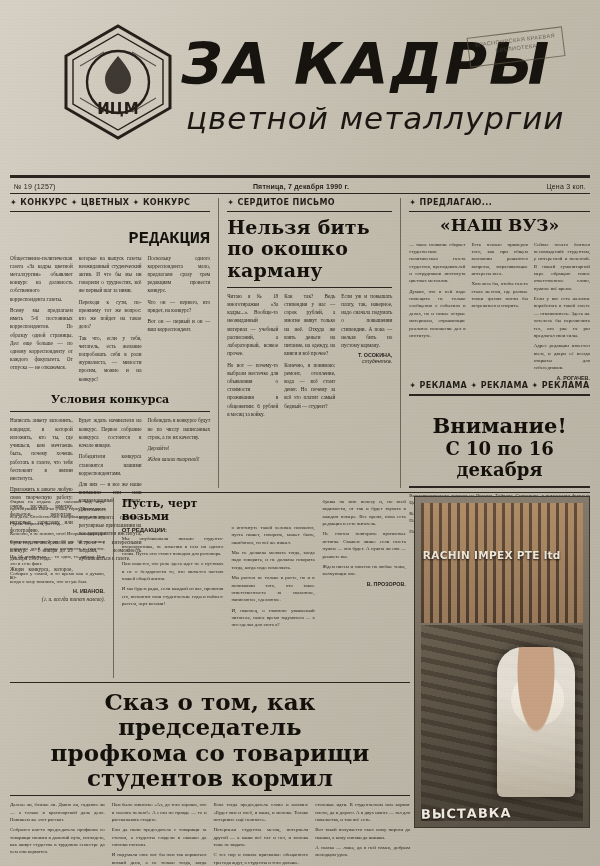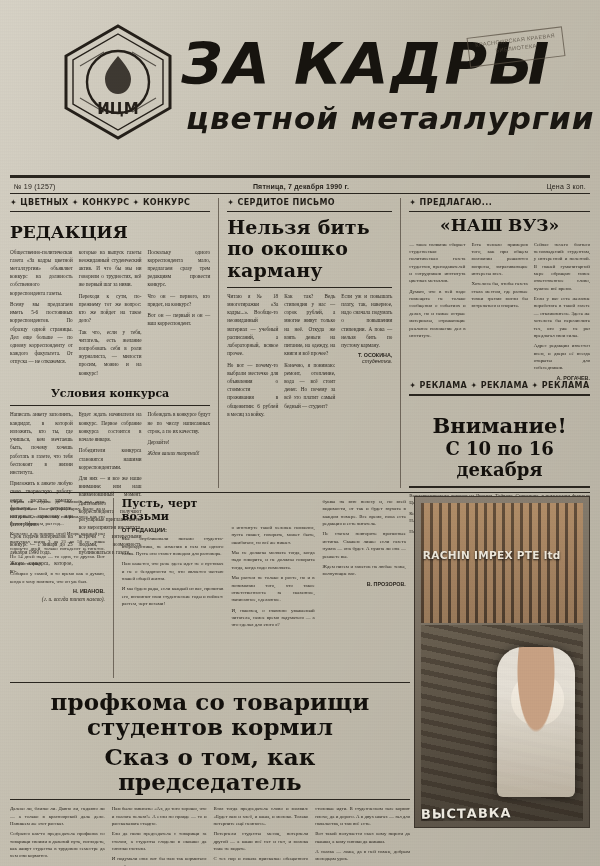--- a/index.html
+++ b/index.html
@@ -37,21 +37,21 @@
     font-weight:bold;font-style:italic;
     font-size:57px;letter-spacing:2px;
     color:#17140f;
     line-height:1;
     white-space:nowrap;
     transform:scaleX(1.02);
   }
   .title-cm{
     position:absolute;left:176px;top:100px;
     font-family:"DejaVu Sans", sans-serif;
-    font-weight:bold;font-style:italic;
+    font-weight:normal;font-style:italic;
     font-size:31px;letter-spacing:1px;
     color:#1a1712;
     white-space:nowrap;
   }
   .subtitle{
     position:absolute;left:134px;top:152px;
     font-family:"DejaVu Sans", sans-serif;
     font-size:7.2px;font-weight:bold;letter-spacing:.9px;
     color:#2a261f;
     white-space:nowrap;
@@ -219,23 +219,23 @@
   <div class="issuebar">
     <span>№ 19 (1257)</span>
     <span class="mid">Пятница,  7 декабря 1990 г.</span>
     <span>Цена 3 коп.</span>
   </div>
   <div class="rule-thin"></div>
 
   <div class="cols" style="height:290px;">
 
     <div class="col" style="width:206px;">
-      <div class="rubric">✦ ЦВЕТНЫХ ✦ КОНКУРС ✦ КОНКУРС</div>
+      <div class="rubric">✦ КОНКУРС ✦ ЦВЕТНЫХ ✦ КОНКУРС</div>
       <div class="rule-thin"></div>
-      <div class="hl-2" style="text-align:left;margin:11px 0 5px;">РЕДАКЦИЯ</div>
+      <div class="hl-2" style="text-align:right;margin:17px 0 5px;font-family:Liberation Mono, monospace;">РЕДАКЦИЯ</div>
       <div style="display:flex;gap:6px;">
         <div style="flex:1;">
           <p class="txt p">Общественно-политическая газета «За кадры цветной металлургии» объявляет конкурс на должность собственного корреспондента газеты.</p>
           <p class="txt p">Всему мы предлагаем иметь 5-6 постоянных корреспондентов. По образцу одной страницы. Дел еще больше — по одному корреспонденту от каждого факультета. От отпуска — не откажемся.</p>
         </div>
         <div style="flex:1;">
           <p class="txt p">которые на выпуск газеты неожиданный студенческий актив. И что бы мы ни говорили о трудностях, всё же первый шаг за ними.</p>
           <p class="txt p">Переходя к сути, по-прежнему тот же вопрос: кто же пойдет на такое дело?</p>
           <p class="txt p">Так что, если у тебя, читатель, есть желание попробовать себя в роли журналиста, — милости просим, можно и на конкурс!</p>
         </div>
@@ -371,22 +371,22 @@
       <div class="bld2"></div>
       <div class="psign">RACHIN IMPEX PTE ltd</div>
       <div class="figure"></div>
       <div class="pcap">ВЫСТАВКА</div>
     </div>
   </div>
 
   <div class="rule-thin" style="width:400px;margin-top:4px;"></div>
 
   <div style="width:400px;margin-top:6px;">
+    <div class="hl-big" style="text-align:center;margin-top:4px;">Сказ о том, как председатель</div>
     <div class="hl-big" style="text-align:center;">профкома со товарищи студентов кормил</div>
-    <div class="hl-big" style="text-align:center;margin-top:4px;">Сказ о том, как председатель</div>
     <div class="rule-thin" style="margin:5px 0;"></div>
 
     <div style="display:flex;gap:7px;">
       <div style="flex:1;">
         <p class="txt p sm">Далеко ли, близко ли. Давно ли, недавно ли — а только в красноярской даль дело. Напишем же этот рассказ.</p>
         <p class="txt p sm">Собрался как-то председатель профкома со товарищи своими в дальний путь, поглядеть, как живут студенты в трудовом семестре да чем они кормятся.</p>
 
       </div>
       <div style="flex:1;">
         <p class="txt p sm">Нам было записать: «Ах, до того хорошо, что и сказать нельзя!» А если по правде — то и рассказывать стыдно.</p>

